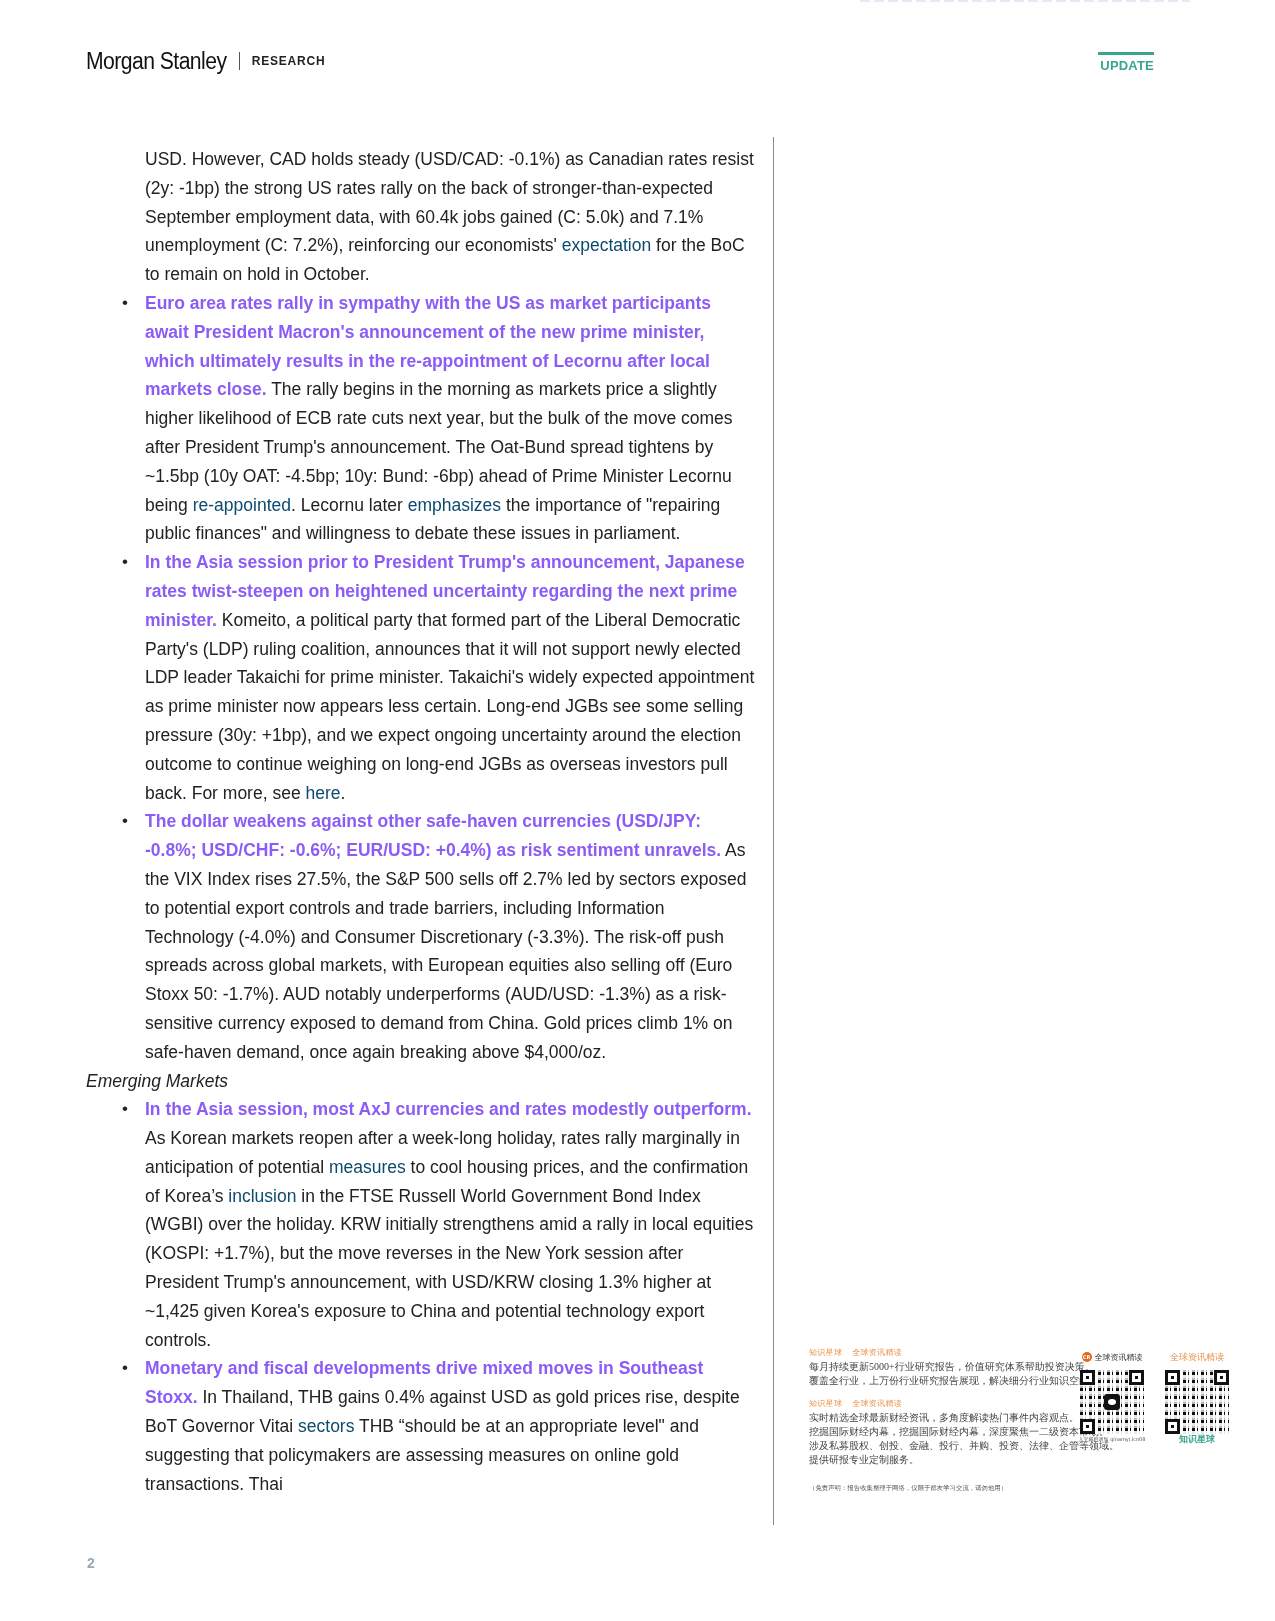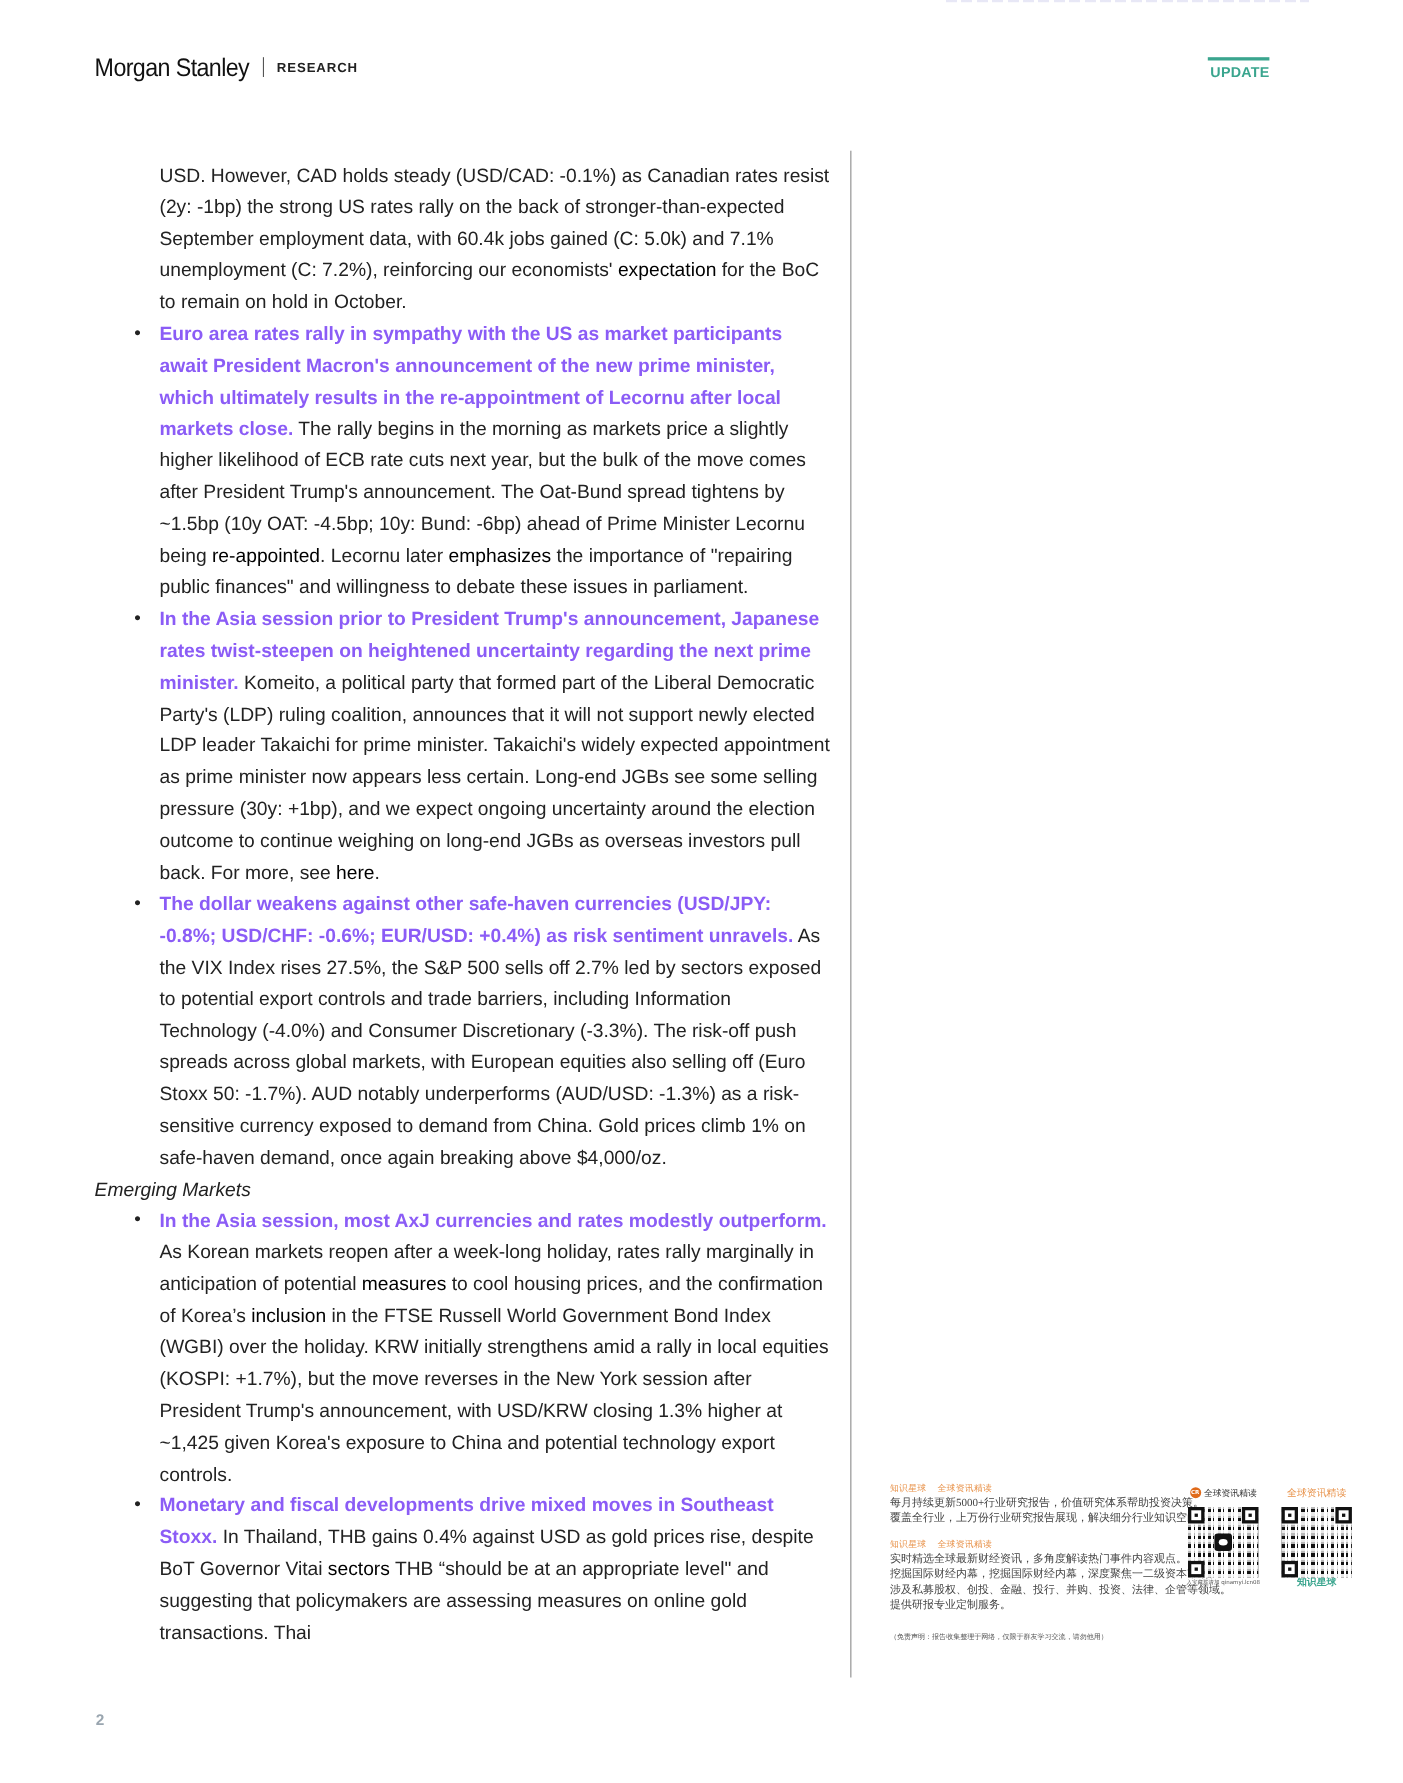--- a/index.html
+++ b/index.html
@@ -17,21 +17,21 @@
 
   .watermark-top { position: absolute; left: 860px; top: -6px; width: 330px; height: 8px;
                    background: repeating-linear-gradient(90deg, #d8d8f0 0 10px, transparent 10px 14px); opacity: 0.6; }
 
   .col-divider { position: absolute; left: 773px; top: 137px; width: 1px; height: 1388px; background: #8a8a8a; }
 
   .main { position: absolute; left: 86px; top: 145px; width: 670px;
           font-size: 17.5px; line-height: 28.8px; color: #222; }
   .main p { margin: 0; }
   .cont { padding-left: 59px; }
-  .link { color: #000000; cursor: pointer; }
+  .link { color: #0c4a6e; cursor: pointer; }
   .bold { font-weight: bold; color: #8b5cf6; }
 
   ul.bullets { list-style: none; margin: 0; padding: 0; }
   ul.bullets li { position: relative; padding-left: 59px; }
   ul.bullets li::before { content: "\2022"; position: absolute; left: 36px; top: 0; font-size: 17px; color: #222; }
 
   .section-heading { font-style: italic; margin: 34px 0 14px 0; color: #222; }
 
   .page-number { position: absolute; left: 87px; top: 1555px; font-size: 14px; font-weight: bold; color: #9aa6b0; }
 

